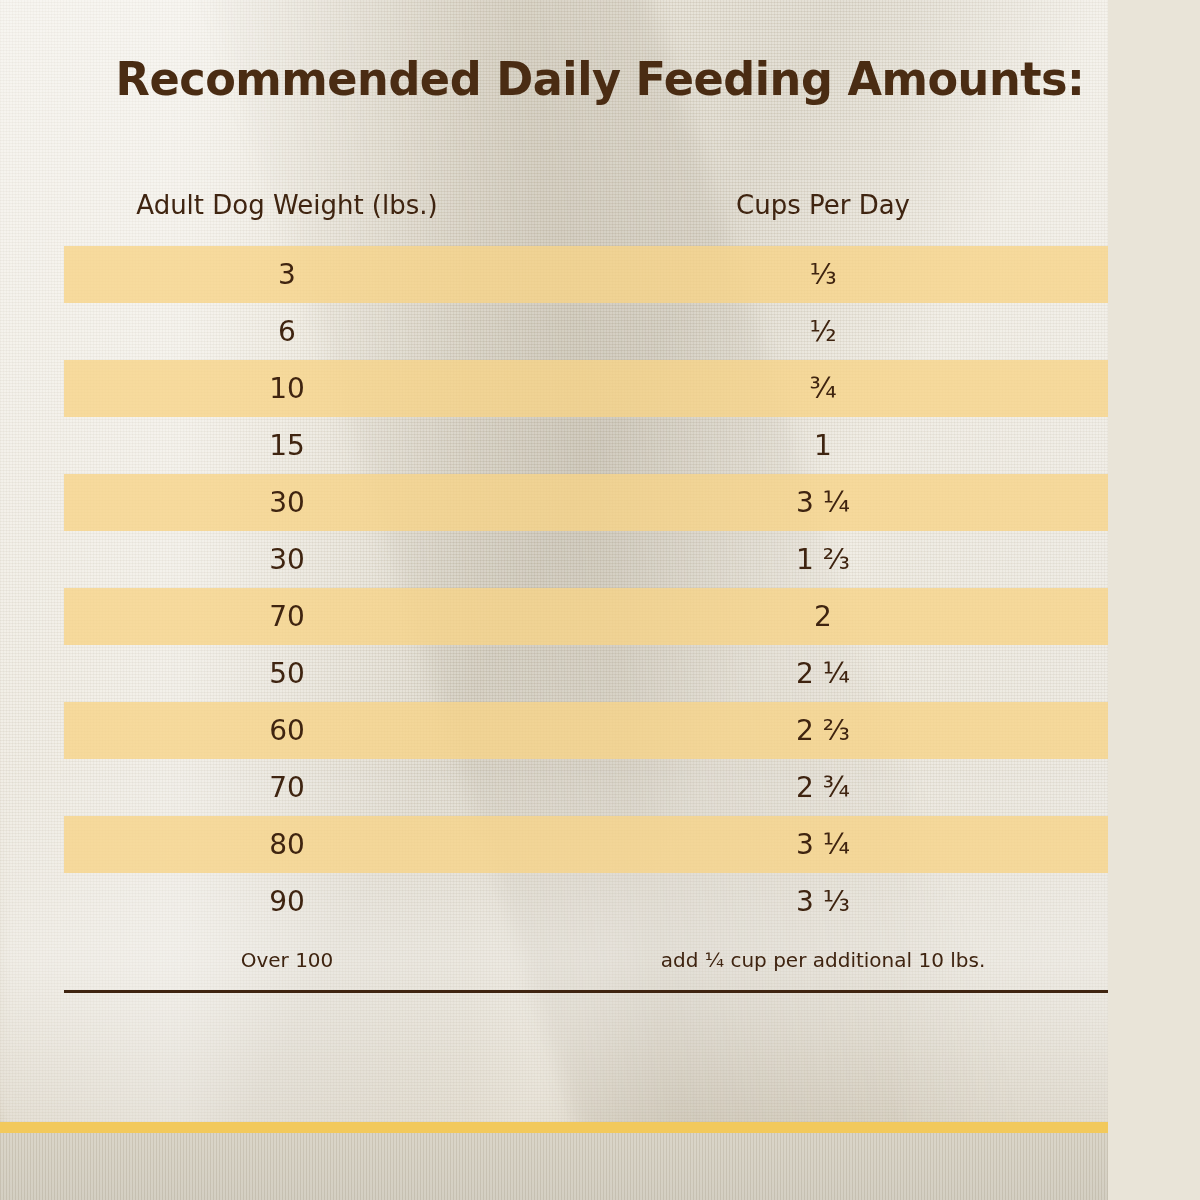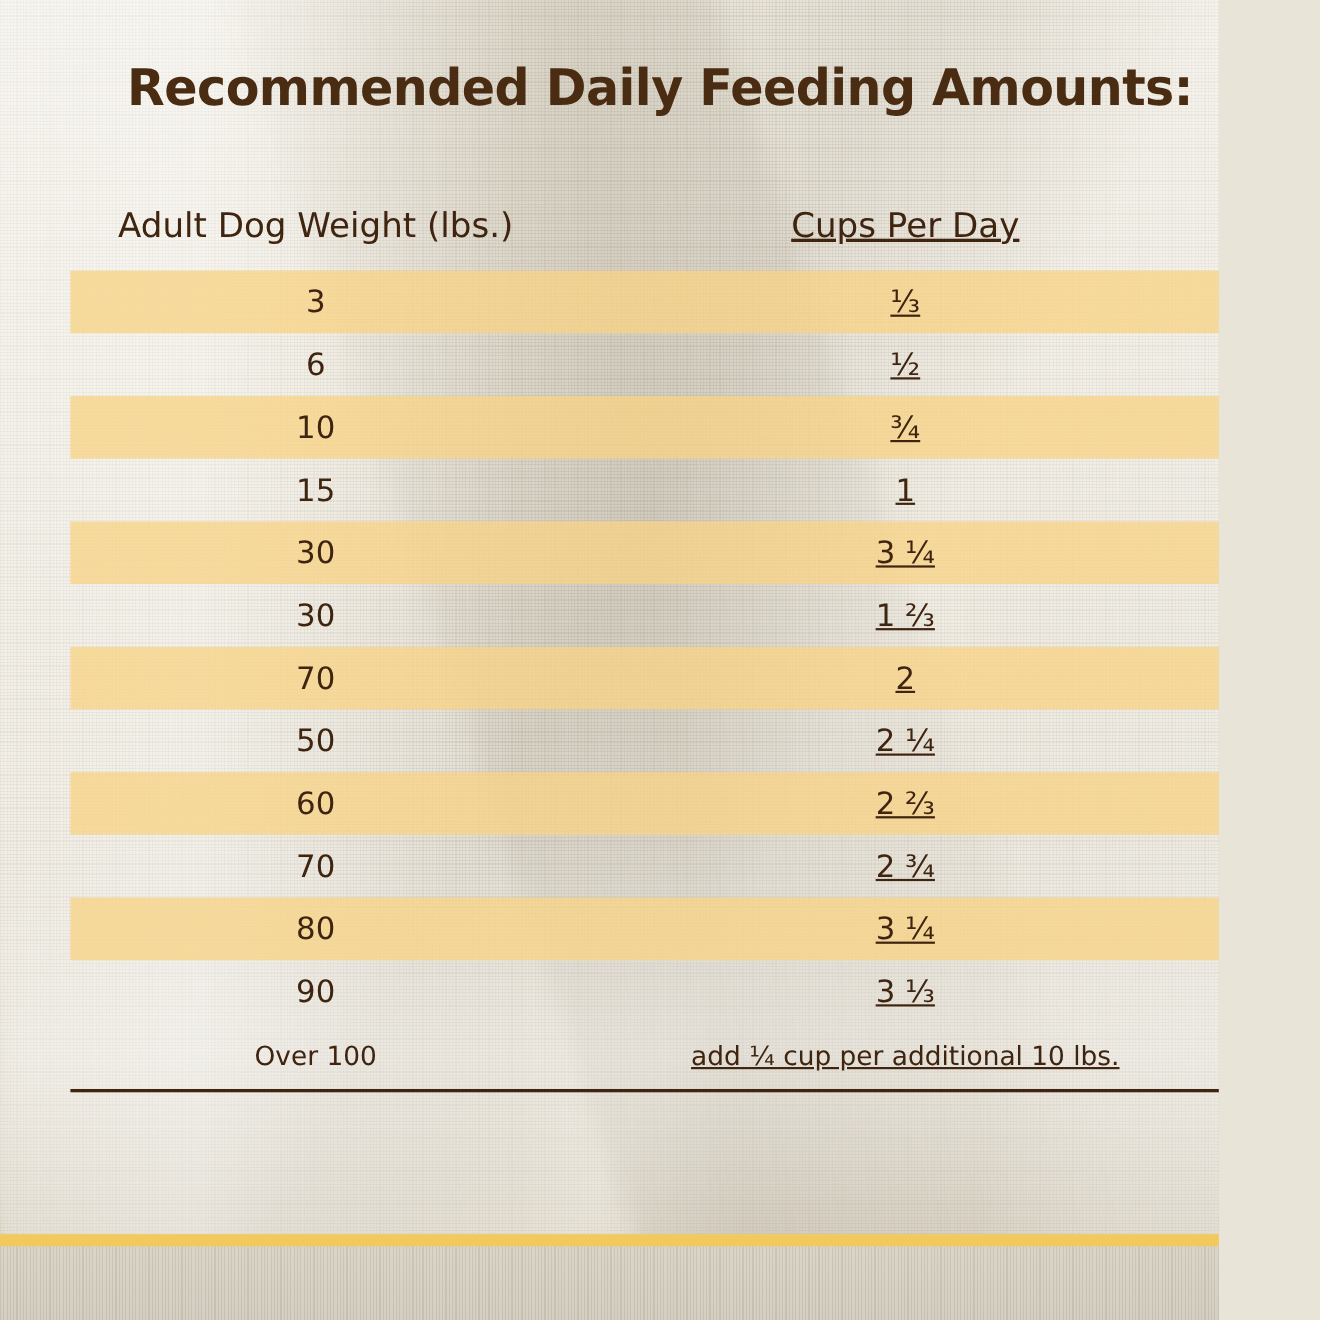--- a/index.html
+++ b/index.html
@@ -96,21 +96,21 @@
   table.feeding td {
     color: #3f2410;
     font-family: "DejaVu Sans", sans-serif;
     text-align: center;
     padding: 0;
     border: none;
   }
 
   thead th {
     font-weight: normal;
-    font-size: 31px;
+    font-size: 26px;
     height: 83px;
     vertical-align: middle;
     border-top: 3px solid #3f2410;
     border-bottom: 3px solid #3f2410;
   }
 
   tbody td {
     font-size: 28px;
     height: 57px;
     vertical-align: middle;
@@ -120,30 +120,29 @@
   tbody tr.odd td {
     background: rgba(247, 211, 134, 0.78);
   }
   tbody tr.even td {
     background: transparent;
   }
 
   tbody tr.last td {
     border-bottom: 3px solid #3f2410;
     height: 60px;
-    font-size: 24px;
+    font-size: 20px;
   }
 
   
   .col-weight {
     width: 446px;
   }
   .col-cups {
     width: 626px;
-    text-decoration: underline;
   }
   th.col-weight, td.col-weight {
     border-right: 3px solid #3f2410;
   }
 
   .footer-bar {
     position: absolute;
     left: 0;
     bottom: 0;
     width: 1200px;

